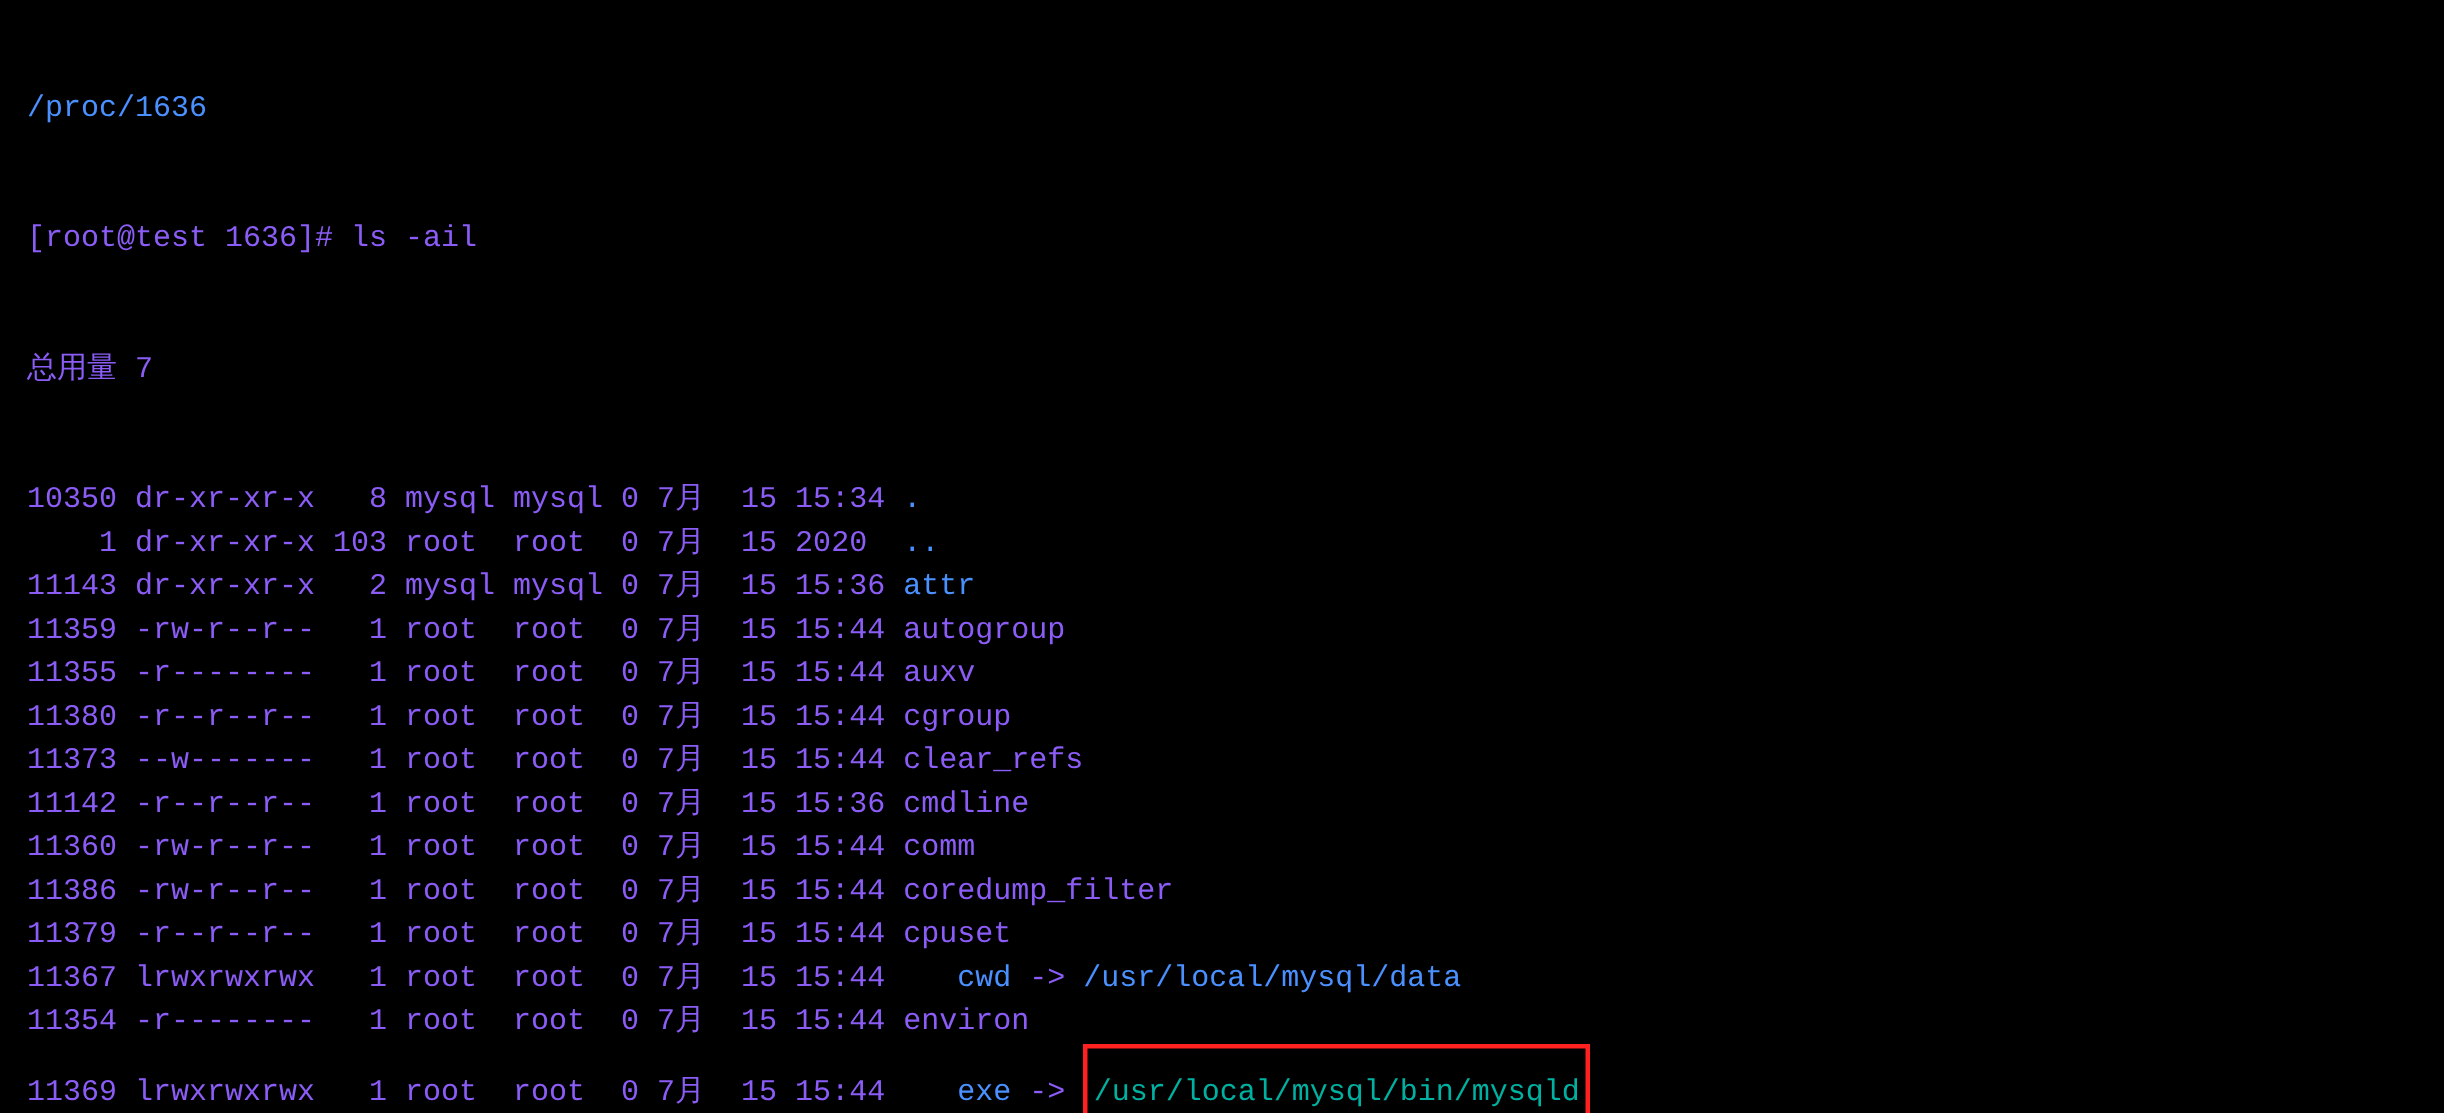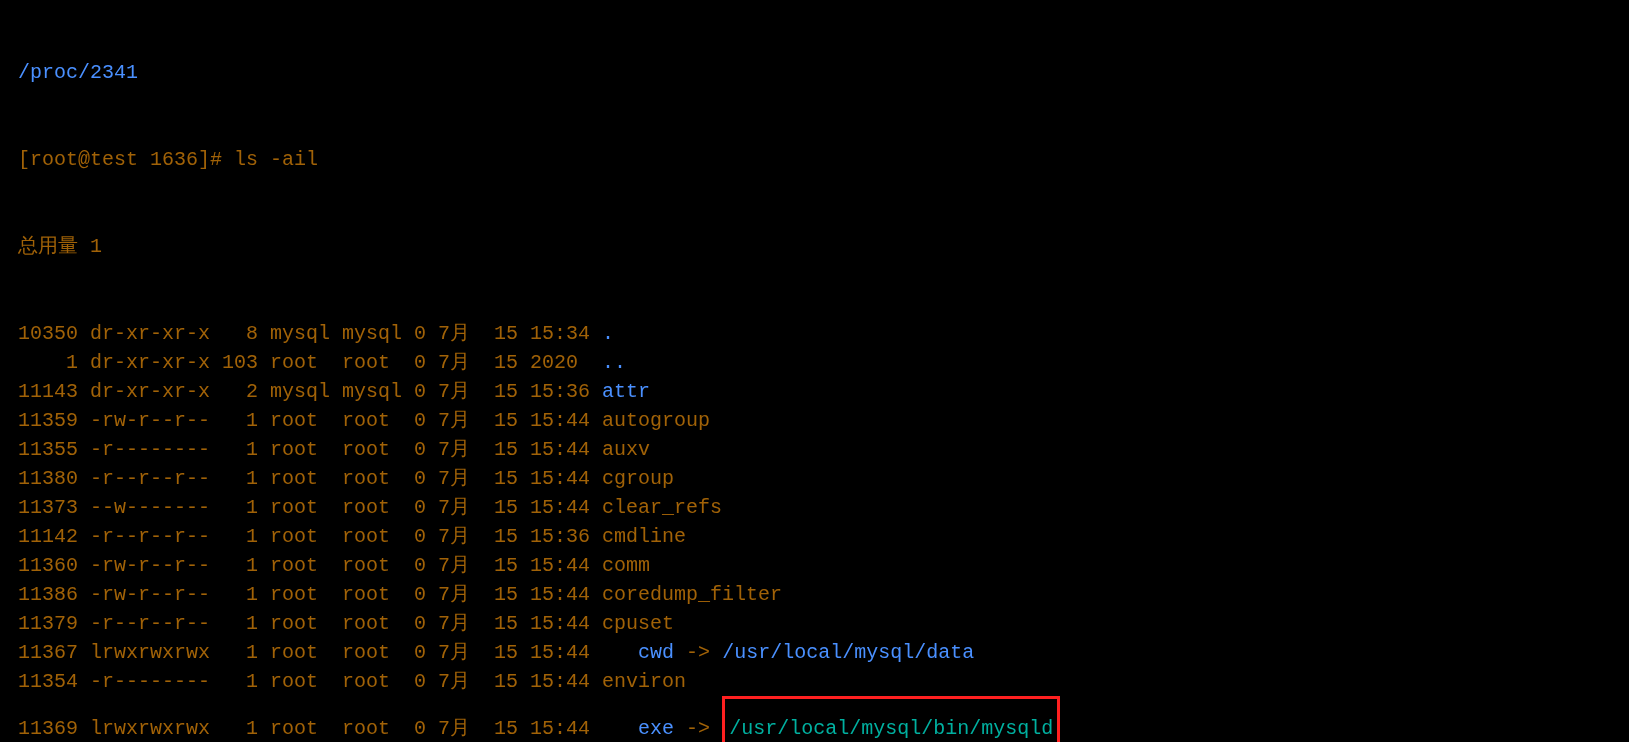--- a/index.html
+++ b/index.html
@@ -9,32 +9,32 @@
     font-family: "Consolas", "Courier New", monospace;
     font-size: 20px;
     line-height: 1.45;
     color: #e8e8e8;
   }
   .terminal {
     padding: 0 10px 4px 18px;
     white-space: pre;
   }
   .row { display: block; }
-  .yellow { color: #a16207; }
+  .yellow { color: #8b5cf6; }
   .cyan   { color: #4a90ff; margin-left: 36px; }
   .blue   { color: #4a90ff; }
   .teal   { color: #00b0a0; }
   .hilite {
     border: 3px solid #ff2020;
     padding: 16px 4px;
     display: inline-block;
     line-height: 1.35;
   }
 </style>
 </head>
 <body>
 
 <div class="terminal">
-  <span class="row blue">/proc/2341</span>
+  <span class="row blue">/proc/1636</span>
   <span class="row"><span class="yellow">[root@test 1636]# </span><span class="yellow">ls -ail</span></span>
-  <span class="row yellow">总用量 1</span>
+  <span class="row yellow">总用量 7</span>
   <div id="listing"><span class="row"><span class="yellow">10350 dr-xr-xr-x   8 mysql mysql 0 7月  15 15:34 </span><span class="blue">.</span></span><span class="row"><span class="yellow">    1 dr-xr-xr-x 103 root  root  0 7月  15 2020  </span><span class="blue">..</span></span><span class="row"><span class="yellow">11143 dr-xr-xr-x   2 mysql mysql 0 7月  15 15:36 </span><span class="blue">attr</span></span><span class="row"><span class="yellow">11359 -rw-r--r--   1 root  root  0 7月  15 15:44 </span><span class="yellow">autogroup</span></span><span class="row"><span class="yellow">11355 -r--------   1 root  root  0 7月  15 15:44 </span><span class="yellow">auxv</span></span><span class="row"><span class="yellow">11380 -r--r--r--   1 root  root  0 7月  15 15:44 </span><span class="yellow">cgroup</span></span><span class="row"><span class="yellow">11373 --w-------   1 root  root  0 7月  15 15:44 </span><span class="yellow">clear_refs</span></span><span class="row"><span class="yellow">11142 -r--r--r--   1 root  root  0 7月  15 15:36 </span><span class="yellow">cmdline</span></span><span class="row"><span class="yellow">11360 -rw-r--r--   1 root  root  0 7月  15 15:44 </span><span class="yellow">comm</span></span><span class="row"><span class="yellow">11386 -rw-r--r--   1 root  root  0 7月  15 15:44 </span><span class="yellow">coredump_filter</span></span><span class="row"><span class="yellow">11379 -r--r--r--   1 root  root  0 7月  15 15:44 </span><span class="yellow">cpuset</span></span><span class="row"><span class="yellow">11367 lrwxrwxrwx   1 root  root  0 7月  15 15:44 </span><span class="cyan">cwd</span><span class="yellow"> -&gt; </span><span class="blue">/usr/local/mysql/data</span></span><span class="row"><span class="yellow">11354 -r--------   1 root  root  0 7月  15 15:44 </span><span class="yellow">environ</span></span><span class="row"><span class="yellow">11369 lrwxrwxrwx   1 root  root  0 7月  15 15:44 </span><span class="cyan">exe</span><span class="yellow"> -&gt; </span><span class="hilite"><span class="teal">/usr/local/mysql/bin/mysqld</span></span></span><span class="row"><span class="yellow">11097 dr-x------   2 root  root  0 7月  15 15:36 </span><span class="blue">fd</span></span></div>
 </div>
 
 </body></html>

